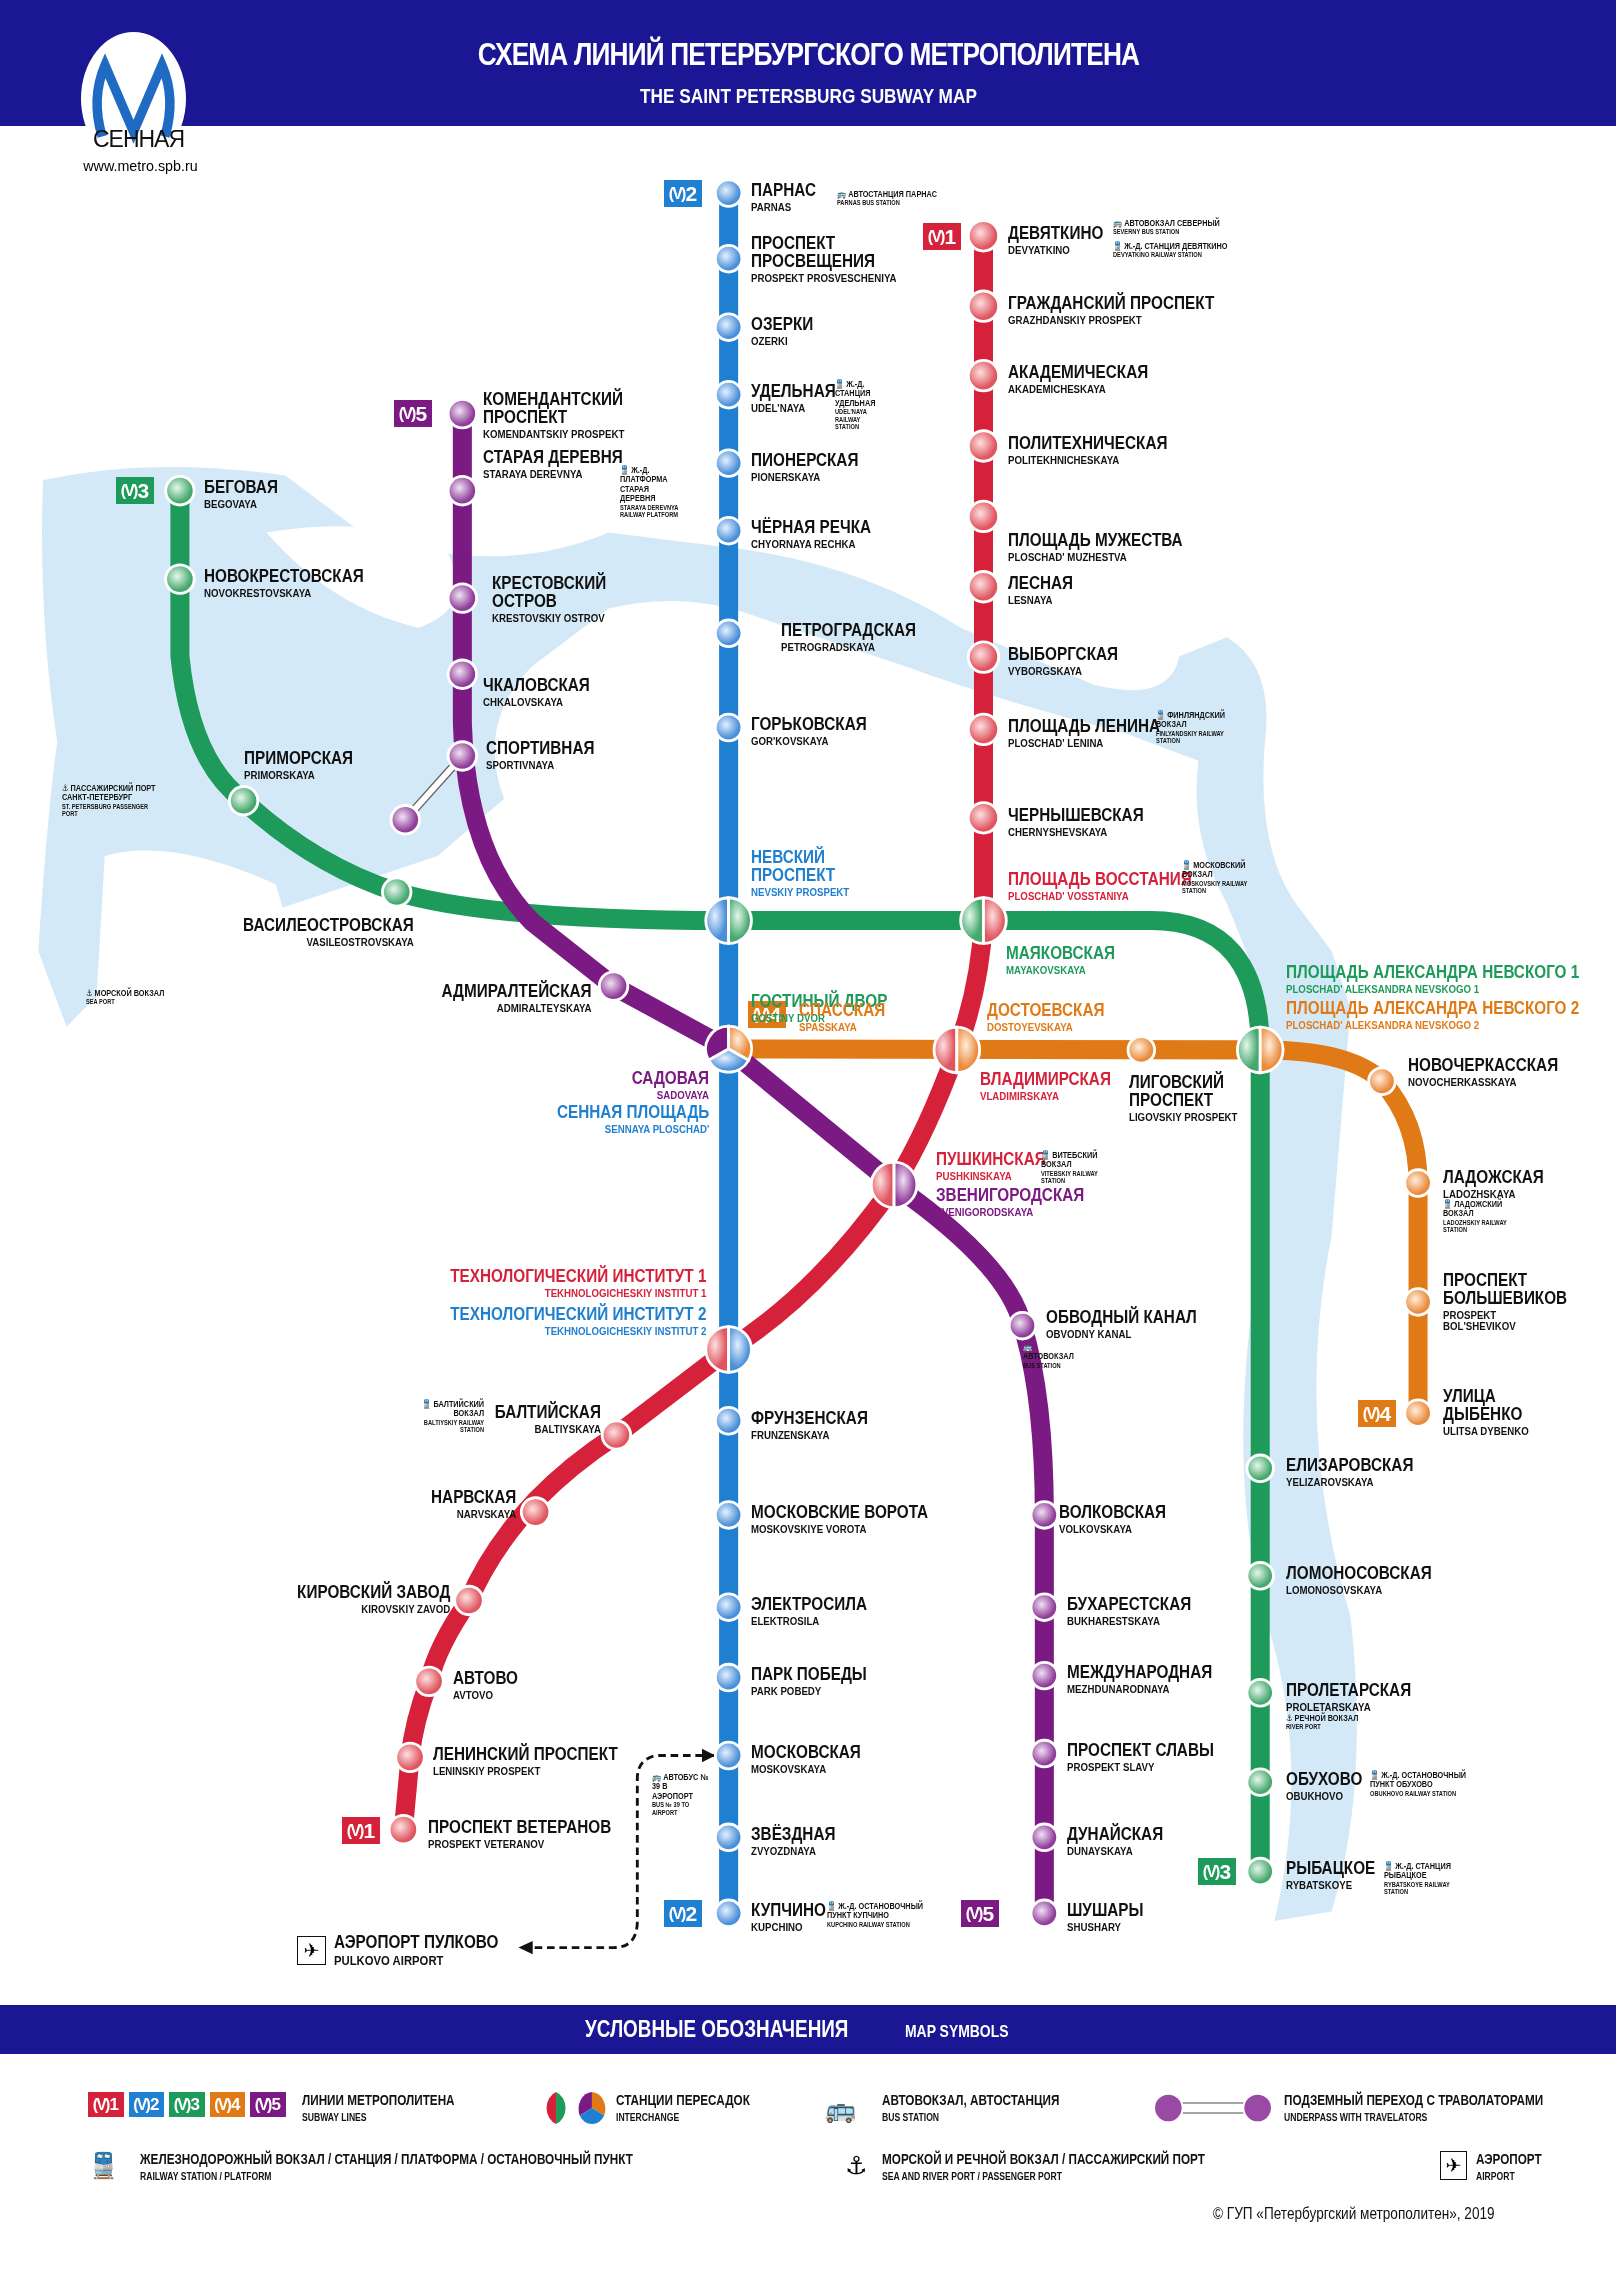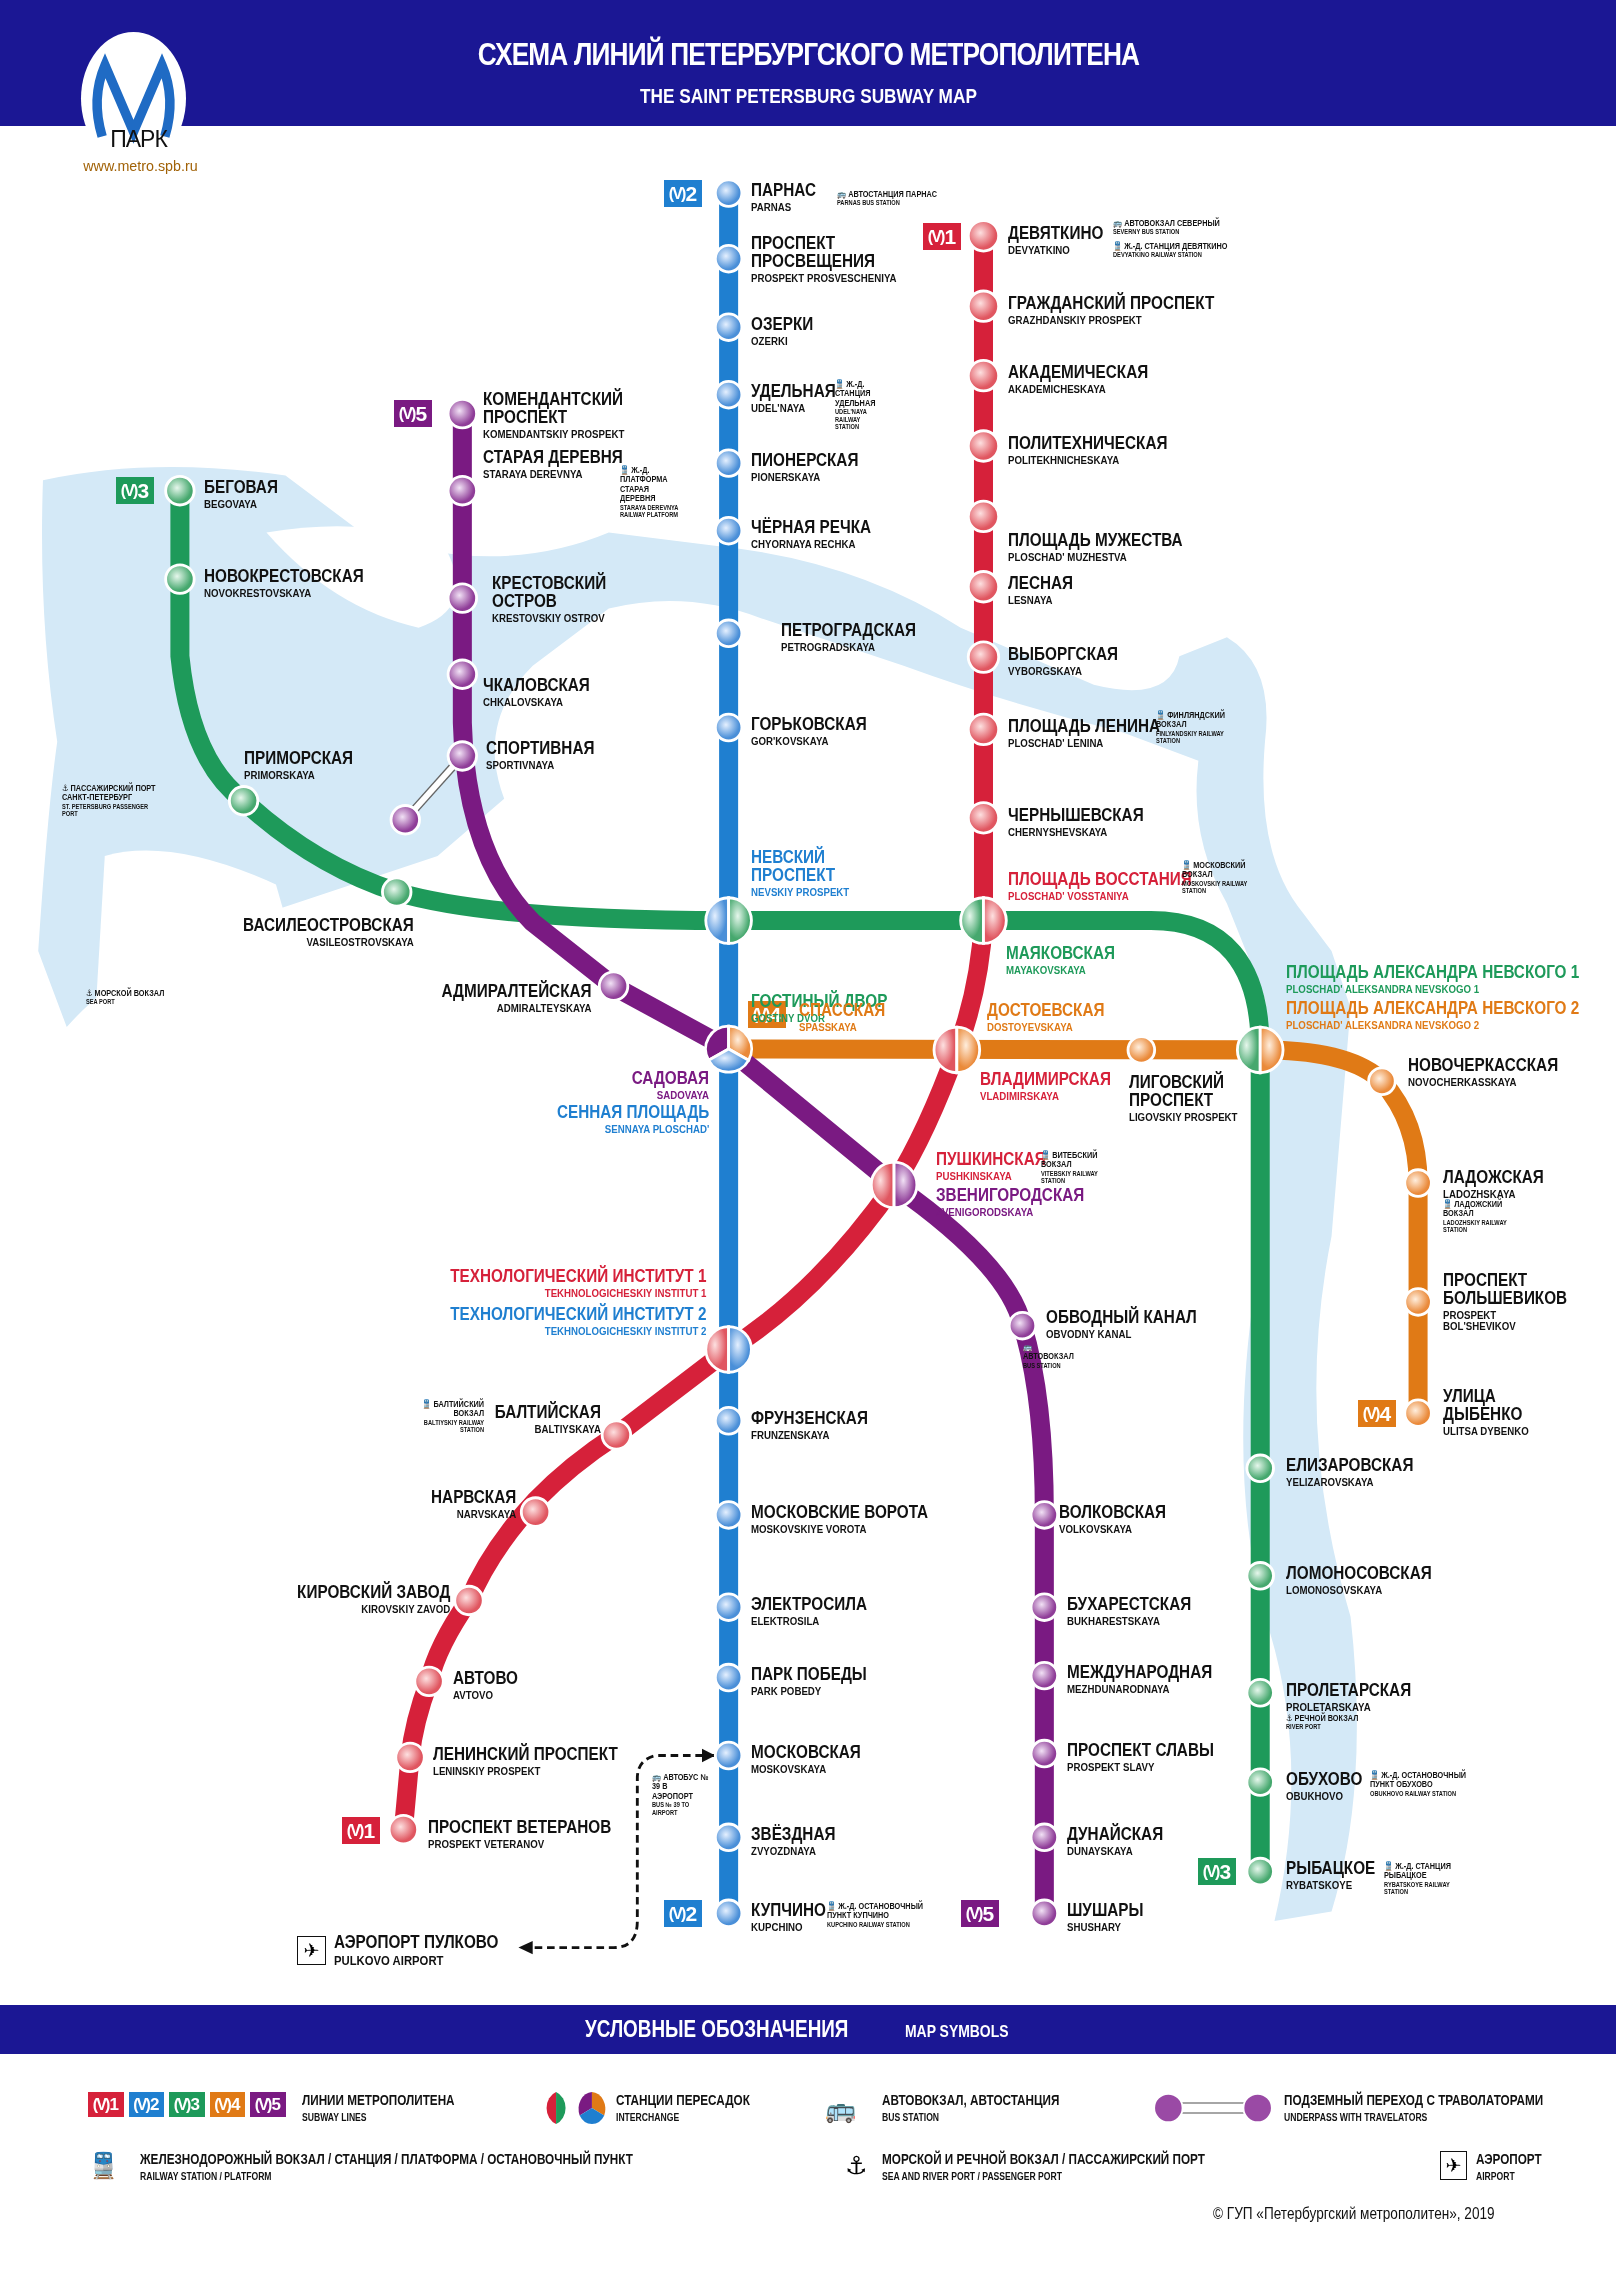--- a/index.html
+++ b/index.html
@@ -2,21 +2,21 @@
 <html style="font-size:15px"><head>
 <meta charset="utf-8">
 <style>
   html,body{margin:0;padding:0;background:#fff;}
   body{width:1617px;height:2289px;position:relative;overflow:hidden;font-family:"Liberation Sans","DejaVu Sans",sans-serif;}
   .header{position:absolute;left:0;top:0;width:1617px;height:126px;background:#1b1794;}
   .title-ru{position:absolute;left:0;width:1617px;top:36px;text-align:center;color:#fff;font-weight:bold;font-size:32px;letter-spacing:-1px;transform:scaleX(.82);}
   .title-en{position:absolute;left:0;width:1617px;top:84px;text-align:center;color:#fff;font-weight:bold;font-size:21px;transform:scaleX(.82);}
   .logo{position:absolute;left:81px;top:32px;width:105px;height:133px;border-radius:50%;background:#fff;}
   .logo-word{position:absolute;left:91px;top:126px;width:95px;text-align:center;font-size:23px;color:#111;letter-spacing:-1px;}
-  .logo-url{position:absolute;left:74px;top:158px;width:133px;text-align:center;font-size:14.3px;color:#a16207;}
+  .logo-url{position:absolute;left:74px;top:158px;width:133px;text-align:center;font-size:14.3px;color:#000000;}
   svg.map{position:absolute;left:0;top:0;}
   .lbl{position:absolute;white-space:nowrap;line-height:1;}
   .ru{font-weight:bold;font-size:18px;color:#111;display:block;transform-origin:left top;transform:scaleX(.85);}
   .en{font-weight:bold;font-size:11.4px;color:#111;display:block;margin-top:2.9px;transform-origin:left top;transform:scaleX(.85);}
   .r .ru,.r .en{transform-origin:right top;text-align:right;}
   .note{position:absolute;font-size:8.6px;font-weight:bold;color:#111;line-height:1.1;white-space:nowrap;transform-origin:left top;transform:scaleX(.85);}
   .note .sm{font-size:6.7px;display:block;}
   .badge{position:absolute;height:27px;padding:0 4.8px;color:#fff;font-weight:bold;font-size:21px;line-height:27px;display:flex;align-items:center;gap:1px;}
   .badge .m{font-size:16px;letter-spacing:-1.9px;}
   .legend-bar{position:absolute;left:0;top:2005px;width:1617px;height:49px;background:#1b1794;}
@@ -31,21 +31,21 @@
 <body>
 
 <div class="header"></div>
 <div class="title-ru">СХЕМА ЛИНИЙ ПЕТЕРБУРГСКОГО МЕТРОПОЛИТЕНА</div>
 <div class="title-en">THE SAINT PETERSBURG SUBWAY MAP</div>
 <div class="logo">
   <svg width="105" height="133" viewBox="0 0 110 140">
       <path d="M22 110 Q10 70 25 35 L55 105 L85 35 Q100 70 88 110" fill="none" stroke="#1f6bc4" stroke-width="10"></path>
     </svg>
 </div>
-<div class="logo-word">ПАРК</div>
+<div class="logo-word">СЕННАЯ</div>
 <div class="logo-url">www.metro.spb.ru</div>
 
 <svg class="map" width="1617" height="2289" viewBox="0 0 1700 2407">
   <defs>
     <radialGradient id="g1" cx="40%" cy="40%">
         <stop offset="0" stop-color="#fde0e0"></stop>
         <stop offset="1" stop-color="#e05660"></stop>
       </radialGradient>
     <radialGradient id="g2" cx="40%" cy="40%">
         <stop offset="0" stop-color="#e5f0ff"></stop>

